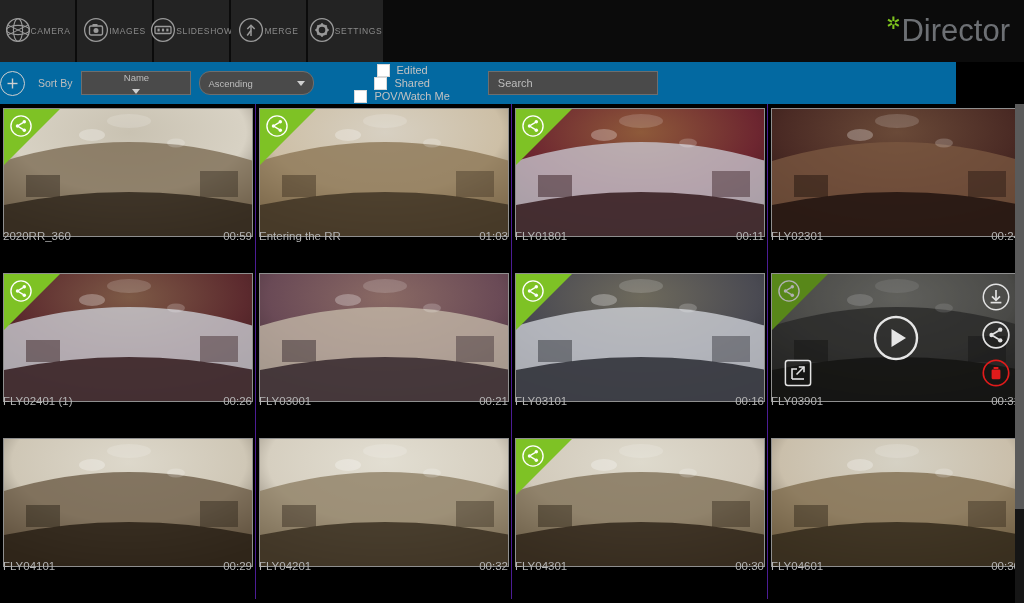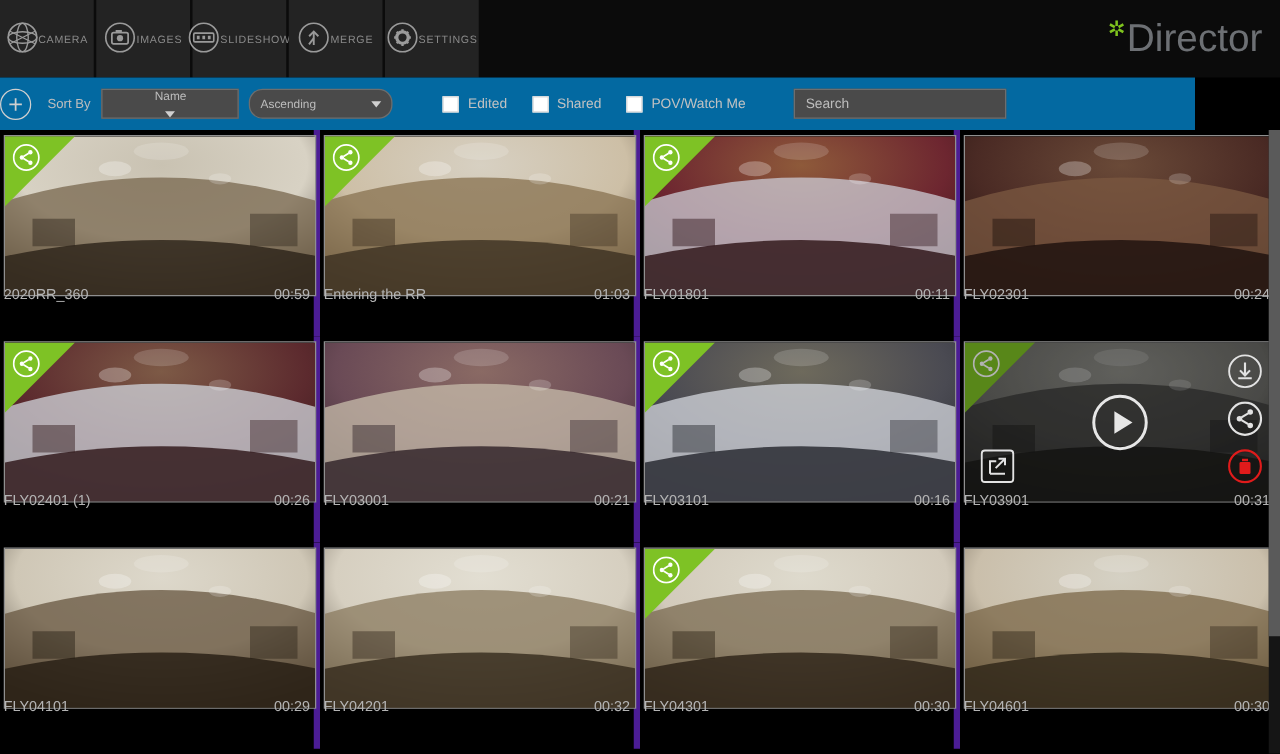--- a/index.html
+++ b/index.html
@@ -69,21 +69,21 @@
     background:#4a4a4a; display:flex; align-items:center;
     padding:0 8px; cursor:pointer; margin-right:8px;
   }
   .select-box.w1 { width:110px;flex-direction:column; }
   .select-box.w2 { width:115px;border-radius:11px; }
   .select-val { font-size:9.5px; color:#bdbdbd; flex:1; }
   .caret {
     width:0;height:0;border-left:4.5px solid transparent;
     border-right:4.5px solid transparent;border-top:5px solid #d0d0d0;
   }
-  .chk-group { display:flex; align-items:center; margin-left:32px; }
+  .chk-group { display:flex; align-items:center; margin-left:32px;flex-direction:column; }
   .chk-item { display:flex; align-items:center; margin-right:20px; cursor:pointer; }
   .chk-box {
     width:13px; height:13px; background:#fff; border:1px solid #d9d9d9;
     margin-right:7px; flex:0 0 auto;
   }
   .chk-label { font-size:11px; color:#c2c2c2; }
   .search-input {
     width:170px; height:24px; border:1px solid #6e6e6e;
     background:#4a4a4a; color:#c8c8c8; font-size:11px;
     padding:0 9px; margin-left:18px; outline:none;
@@ -94,21 +94,21 @@
   
   .grid {
     position:absolute; left:0; top:104px; width:1024px; height:499px;
     background:#000;
     display:grid;
     grid-template-columns: repeat(4, 256px);
     grid-auto-rows: 165px;
     overflow:hidden;
   }
   .cell { position:relative; width:256px; height:165px; background:#000;
-          border-right:5px solid #4c1d95; }
+          border-right:1px solid #4c1d95; }
   .thumb-frame {
     position:absolute; left:3px; top:4px; width:250px; height:129px;
     border:1px solid #8f8f8f; overflow:hidden; cursor:pointer;
   }
   .thumb-img { position:absolute; inset:0; }
 
   
   .corner {
     position:absolute; left:0; top:0; width:56px; height:56px;
     pointer-events:none;

